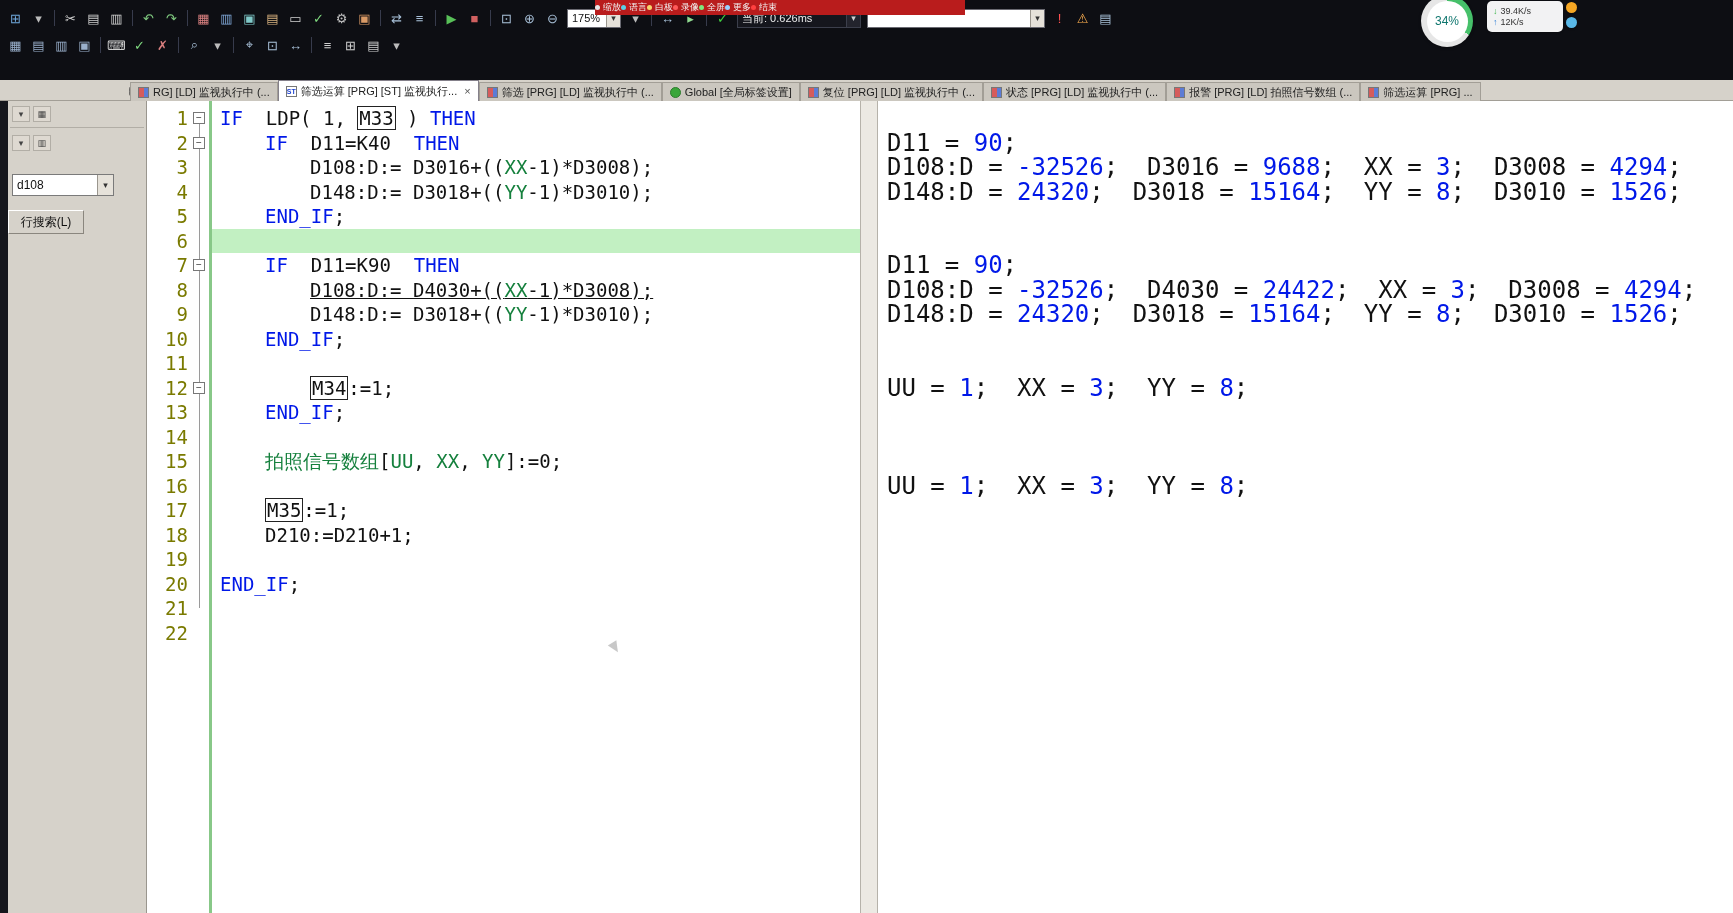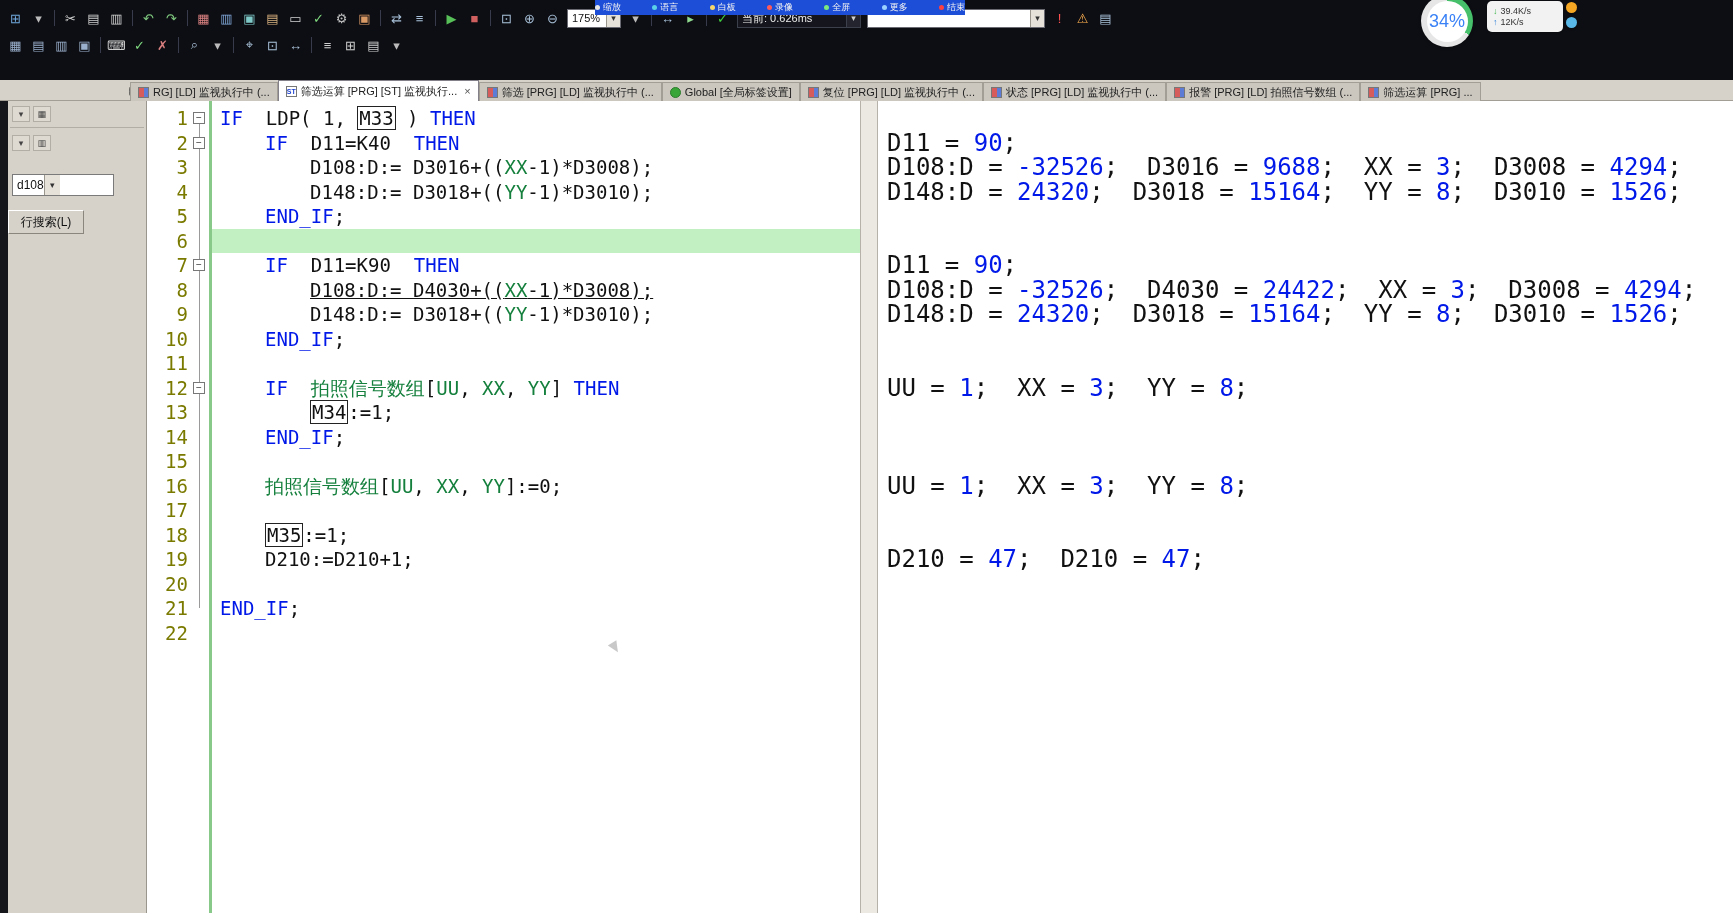--- a/index.html
+++ b/index.html
@@ -15,27 +15,27 @@
   .tb-icon{width:21px;height:20px;display:flex;align-items:center;justify-content:center;font-size:13px;color:#b9c4d6;border:1px solid transparent;border-radius:2px;margin:0 1px;cursor:default}
   .tb-sep{width:1px;height:16px;background:#373b4c;margin:0 4px}
   .combo{display:flex;align-items:center;height:19px;background:#fff;border:1px solid #6a6a72;font-size:11px;color:#111;padding-left:4px;margin:0 3px;white-space:nowrap}
   .combo .caret{width:14px;height:100%;display:flex;align-items:center;justify-content:center;background:#e6e2da;border-left:1px solid #9a968e;font-size:9px;color:#333;margin-left:4px}
   .zoom-combo{width:54px;justify-content:space-between}
   .scan-combo{width:124px;background:#15161d;border-color:#3c3f4c;color:#ececec;justify-content:space-between}
   .scan-combo .caret{background:#23242d;border-left-color:#3c3f4c;color:#cfcfcf}
   .wide-combo{width:178px;justify-content:flex-end}
 
   
-  .recorder{position:absolute;left:595px;top:0;width:370px;height:15px;background:#1d4ed8;display:flex;align-items:center;justify-content:space-between;z-index:30}
+  .recorder{position:absolute;left:595px;top:0;width:370px;height:15px;background:#b91c1c;display:flex;align-items:center;justify-content:flex-start;z-index:30}
   .rec-btn{display:flex;align-items:center;gap:3px;font-size:9px;color:#f2f2f2;line-height:1;cursor:default}
   .rec-dot{width:5px;height:5px;border-radius:50%;flex:0 0 auto}
 
   
   .stat-circle{position:absolute;left:1421px;top:-5px;width:52px;height:52px;border-radius:50%;background:conic-gradient(#46c06a 0 34%,#e6e6e6 34% 100%);display:flex;align-items:center;justify-content:center;z-index:31;box-shadow:0 1px 3px rgba(0,0,0,.35)}
-  .stat-inner{width:41px;height:41px;border-radius:50%;background:#fff;display:flex;align-items:center;justify-content:center;font-size:18px;color:#3b82f6}
+  .stat-inner{width:41px;height:41px;border-radius:50%;background:#fff;display:flex;align-items:center;justify-content:center;font-size:12px;color:#0f766e}
   .speeds{position:absolute;left:1487px;top:1px;width:76px;height:31px;background:rgba(255,255,255,.95);border-radius:5px;z-index:31;display:flex;flex-direction:column;justify-content:center;padding-left:6px;gap:2px;box-shadow:0 1px 2px rgba(0,0,0,.25)}
   .speed-row{display:flex;align-items:center;gap:3px;font-size:9px;color:#333;line-height:1;white-space:nowrap}
   .mini-circles{position:absolute;left:1566px;top:2px;z-index:31;display:flex;flex-direction:column;gap:4px}
   .mini-circle{width:11px;height:11px;border-radius:50%;box-shadow:0 1px 2px rgba(0,0,0,.3)}
 
   
   .tabstrip{position:absolute;left:0;top:80px;width:1733px;height:21px;background:#d6d2ca;border-bottom:1px solid #a29e96}
   .panel-ctrl{position:absolute;left:126px;top:3px;display:flex;gap:2px}
   .panel-btn{width:14px;height:14px;font-size:10px;color:#444;display:flex;align-items:center;justify-content:center;cursor:default}
   .tabs{position:absolute;left:130px;top:0;height:21px;display:flex;overflow:hidden;width:1588px}
@@ -46,21 +46,21 @@
   .ti-ld{background:linear-gradient(90deg,#d65c5c 0 55%,#5c7cd6 55% 100%)}
   .ti-st{background:#fff;color:#1a3fd0;font-size:7px;font-weight:bold;display:flex;align-items:center;justify-content:center;line-height:1}
   .ti-global{background:#3aa63a;border-radius:50%;border-color:#2c7c2c}
 
   
   .dock-strip{position:absolute;left:0;top:101px;width:8px;height:812px;background:#15161c}
   .sidebar{position:absolute;left:8px;top:101px;width:139px;height:812px;background:#d6d2ca;border-right:1px solid #9a968e}
   .sb-mini{display:flex;align-items:center;gap:3px;padding:5px 4px 3px}
   .sb-mini-btn{width:18px;height:16px;border:1px solid #b2aea6;background:#ded9d1;font-size:9px;color:#444;display:flex;align-items:center;justify-content:center;cursor:default}
   .sb-divider{height:1px;background:#b2aea6;margin:2px 2px}
-  .sb-combo{margin:20px 0 0 4px;width:102px;height:22px;background:#fff;border:1px solid #7a7a7a;display:flex;align-items:center;font-size:12px;color:#111;padding-left:4px;justify-content:flex-start}
+  .sb-combo{margin:20px 0 0 4px;width:102px;height:22px;background:#fff;border:1px solid #7a7a7a;display:flex;align-items:center;font-size:12px;color:#111;padding-left:4px;justify-content:space-between}
   .sb-combo .caret{width:16px;height:100%;background:#e6e2da;border-left:1px solid #9a968e;display:flex;align-items:center;justify-content:center;font-size:9px;color:#333}
   .sb-btn{margin:14px 0 0 0;width:76px;height:24px;background:#d6d2ca;border:1px solid;border-color:#ffffff #8a867e #8a867e #ffffff;font-size:12px;color:#111;display:flex;align-items:center;justify-content:center;font-family:"Liberation Sans",sans-serif;cursor:default}
 
   
   .editor{position:absolute;left:147px;top:101px;width:713px;height:812px;background:#fff;overflow:hidden}
   .gutter{position:absolute;left:0;top:5px;width:44px}
   .ln{height:24.5px;line-height:24.5px;text-align:right;padding-right:3px;font-family:"DejaVu Sans Mono",monospace;font-size:19px;color:#7a7a00}
   .foldcol{position:absolute;left:44px;top:5px;width:18px;height:807px}
   .fold-vline{position:absolute;left:8px;top:16px;height:486px;width:1px;background:#9a9a9a}
   .fold-box{position:absolute;left:2px;width:12px;height:12px;border:1px solid #777;background:#fff;font-size:10px;line-height:10px;text-align:center;color:#333;cursor:default}
@@ -319,21 +319,20 @@
         <div class="code-row" style="padding-left: 53px;"><span class="tk-kw">IF</span><span class="tk-pl">  D11=K40  </span><span class="tk-kw">THEN</span></div>
         <div class="code-row" style="padding-left: 98px;"><span class="tk-pl">D108:D:= D3016+((</span><span class="tk-mg">XX</span><span class="tk-pl">-1)*D3008);</span></div>
         <div class="code-row" style="padding-left: 98px;"><span class="tk-pl">D148:D:= D3018+((</span><span class="tk-mg">YY</span><span class="tk-pl">-1)*D3010);</span></div>
         <div class="code-row" style="padding-left: 53px;"><span class="tk-kw">END_IF</span><span class="tk-pl">;</span></div>
         <div class="code-row hl" style="padding-left: 8px;"></div>
         <div class="code-row" style="padding-left: 53px;"><span class="tk-kw">IF</span><span class="tk-pl">  D11=K90  </span><span class="tk-kw">THEN</span></div>
         <div class="code-row" style="padding-left: 98px; text-decoration: underline;"><span class="tk-pl">D108:D:= D4030+((</span><span class="tk-mg">XX</span><span class="tk-pl">-1)*D3008);</span></div>
         <div class="code-row" style="padding-left: 98px;"><span class="tk-pl">D148:D:= D3018+((</span><span class="tk-mg">YY</span><span class="tk-pl">-1)*D3010);</span></div>
         <div class="code-row" style="padding-left: 53px;"><span class="tk-kw">END_IF</span><span class="tk-pl">;</span></div>
         <div class="code-row" style="padding-left: 8px;"></div>
-        <div class="code-row" style="padding-left: 53px;"><span class="tk-kw">IF</span><span class="tk-pl">  </span><span class="tk-mg">拍照信号数组</span><span class="tk-pl">[</span><span class="tk-mg">UU</span><span class="tk-pl">, </span><span class="tk-mg">XX</span><span class="tk-pl">, </span><span class="tk-mg">YY</span><span class="tk-pl">] </span><span class="tk-kw">THEN</span></div>
         <div class="code-row" style="padding-left: 98px;"><span class="tk-box">M34</span><span class="tk-pl">:=1;</span></div>
         <div class="code-row" style="padding-left: 53px;"><span class="tk-kw">END_IF</span><span class="tk-pl">;</span></div>
         <div class="code-row" style="padding-left: 8px;"></div>
         <div class="code-row" style="padding-left: 53px;"><span class="tk-mg">拍照信号数组</span><span class="tk-pl">[</span><span class="tk-mg">UU</span><span class="tk-pl">, </span><span class="tk-mg">XX</span><span class="tk-pl">, </span><span class="tk-mg">YY</span><span class="tk-pl">]:=0;</span></div>
         <div class="code-row" style="padding-left: 8px;"></div>
         <div class="code-row" style="padding-left: 53px;"><span class="tk-box">M35</span><span class="tk-pl">:=1;</span></div>
         <div class="code-row" style="padding-left: 53px;"><span class="tk-pl">D210:=D210+1;</span></div>
         <div class="code-row" style="padding-left: 8px;"></div>
         <div class="code-row" style="padding-left: 8px;"><span class="tk-kw">END_IF</span><span class="tk-pl">;</span></div>
         <div class="code-row" style="padding-left: 8px;"></div>
@@ -355,21 +354,20 @@
         <div class="mon-row"><span>D148:D = </span><span class="mv">24320</span><span>;</span><span>  D3018 = </span><span class="mv">15164</span><span>;</span><span>  YY = </span><span class="mv">8</span><span>;</span><span>  D3010 = </span><span class="mv">1526</span><span>;</span></div>
         <div class="mon-row"></div>
         <div class="mon-row"></div>
         <div class="mon-row"><span>UU = </span><span class="mv">1</span><span>;</span><span>  XX = </span><span class="mv">3</span><span>;</span><span>  YY = </span><span class="mv">8</span><span>;</span></div>
         <div class="mon-row"></div>
         <div class="mon-row"></div>
         <div class="mon-row"></div>
         <div class="mon-row"><span>UU = </span><span class="mv">1</span><span>;</span><span>  XX = </span><span class="mv">3</span><span>;</span><span>  YY = </span><span class="mv">8</span><span>;</span></div>
         <div class="mon-row"></div>
         <div class="mon-row"></div>
-        <div class="mon-row"><span>D210 = </span><span class="mv">47</span><span>;</span><span>  D210 = </span><span class="mv">47</span><span>;</span></div>
         <div class="mon-row"></div>
         <div class="mon-row"></div>
         <div class="mon-row"></div>
       </div>
   </div>
 
   <div class="cursor"></div>
 
 </div>
 

